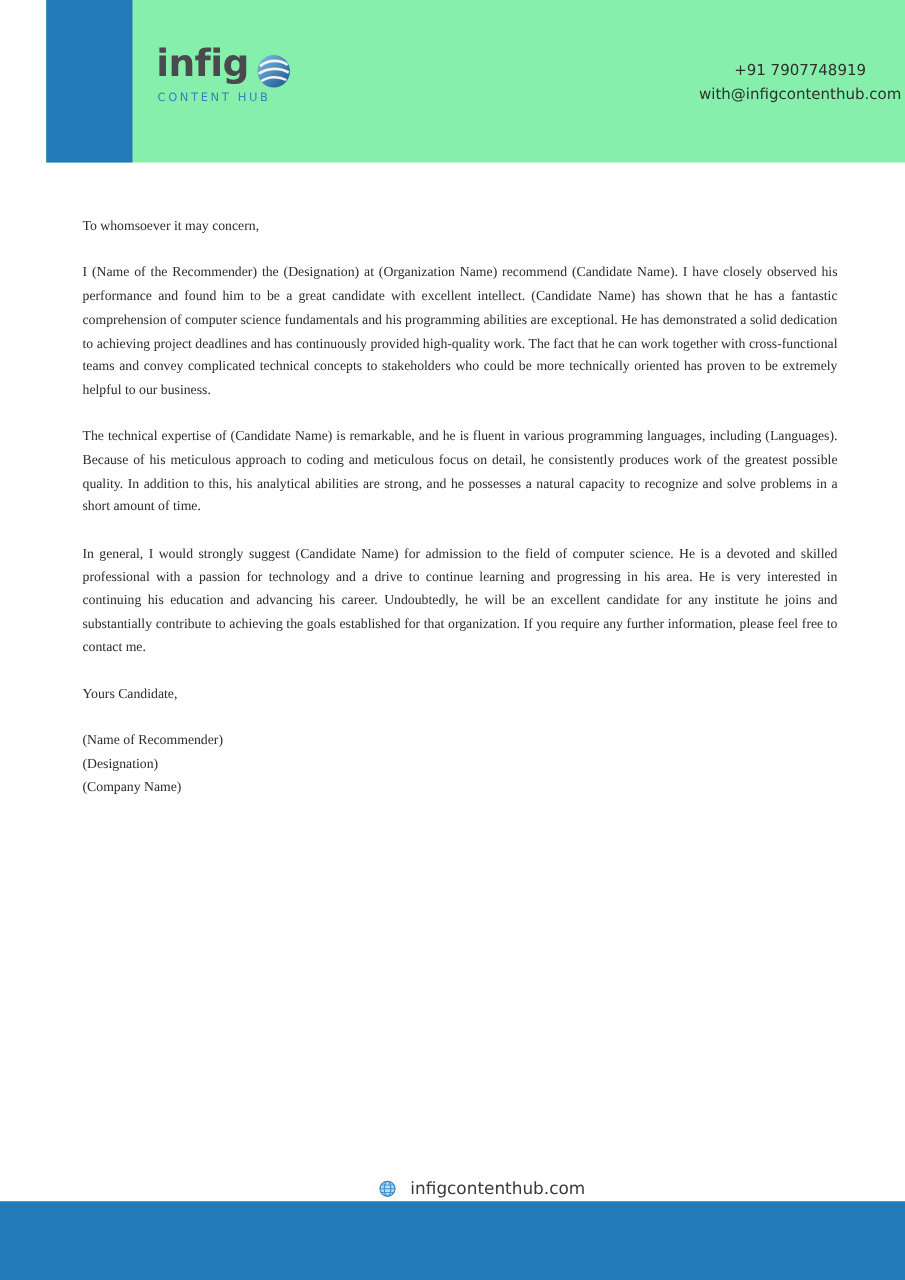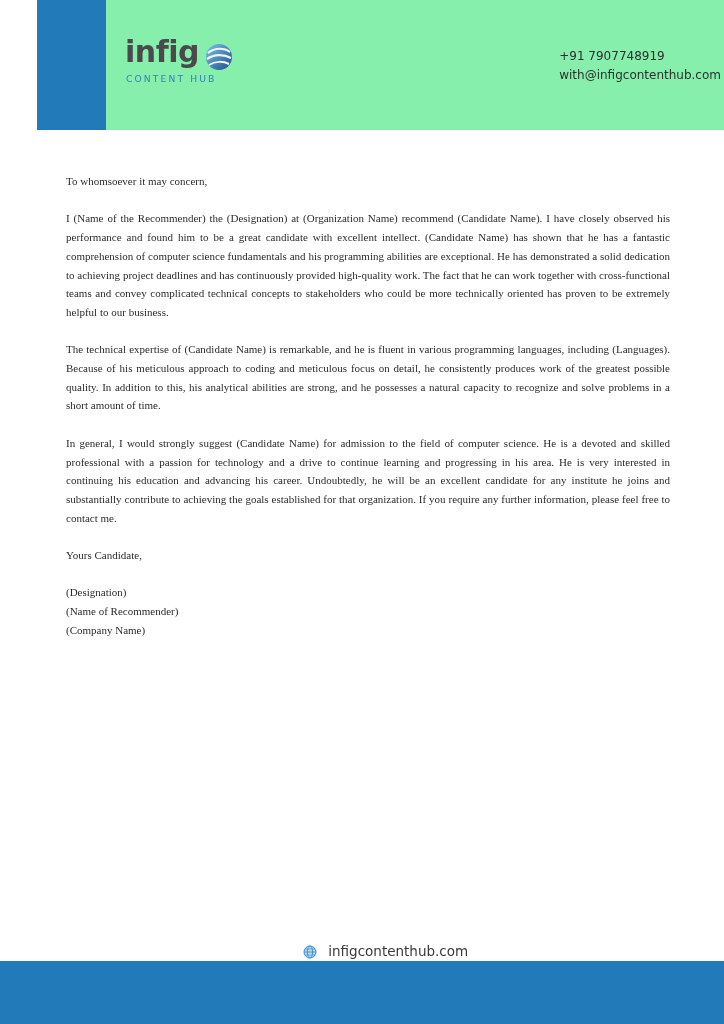--- a/index.html
+++ b/index.html
@@ -50,21 +50,21 @@
       font-size: 9.2px;
       letter-spacing: 2.1px;
       color: #3a7fb5;
       white-space: nowrap;
       text-align: center;
     }
     .contact {
       position: absolute;
       right: 40px;
       top: 47px;
-      text-align: left;
+      text-align: center;
       font-family: "DejaVu Sans", sans-serif;
       font-size: 12px;
       color: #2f2f2f;
     }
     .contact-row {
       height: 19px;
       line-height: 19px;
       white-space: nowrap;
     }
     .contact-icon {
@@ -159,22 +159,22 @@
   </div>
 </div>
 
 <div class="letter">
   <p>To whomsoever it may concern,</p>
   <p>I (Name of the Recommender) the (Designation) at (Organization Name) recommend (Candidate Name). I have closely observed his performance and found him to be a great candidate with excellent intellect. (Candidate Name) has shown that he has a fantastic comprehension of computer science fundamentals and his programming abilities are exceptional. He has demonstrated a solid dedication to achieving project deadlines and has continuously provided high-quality work. The fact that he can work together with cross-functional teams and convey complicated technical concepts to stakeholders who could be more technically oriented has proven to be extremely helpful to our business.</p>
   <p>The technical expertise of (Candidate Name) is remarkable, and he is fluent in various programming languages, including (Languages). Because of his meticulous approach to coding and meticulous focus on detail, he consistently produces work of the greatest possible quality. In addition to this, his analytical abilities are strong, and he possesses a natural capacity to recognize and solve problems in a short amount of time.</p>
   <p>In general, I would strongly suggest (Candidate Name) for admission to the field of computer science. He is a devoted and skilled professional with a passion for technology and a drive to continue learning and progressing in his area. He is very interested in continuing his education and advancing his career. Undoubtedly, he will be an excellent candidate for any institute he joins and substantially contribute to achieving the goals established for that organization. If you require any further information, please feel free to contact me.</p>
   <p style="text-align:left;">Yours Candidate,</p>
   <div class="sig">
+    <p>(Name of Recommender)</p>
     <p>(Designation)</p>
-    <p>(Name of Recommender)</p>
     <p>(Company Name)</p>
   </div>
 </div>
 
 <div class="footer-link">
   <span class="globe-small">
     <svg width="14" height="14" viewBox="0 0 14 14">
       <circle cx="7" cy="7" r="6" fill="#bcdcf2" stroke="#3b8ccc" stroke-width="1"></circle>
       <ellipse cx="7" cy="7" rx="2.6" ry="6" fill="none" stroke="#3b8ccc" stroke-width="0.9"></ellipse>
       <line x1="1" y1="7" x2="13" y2="7" stroke="#3b8ccc" stroke-width="0.9"></line>

